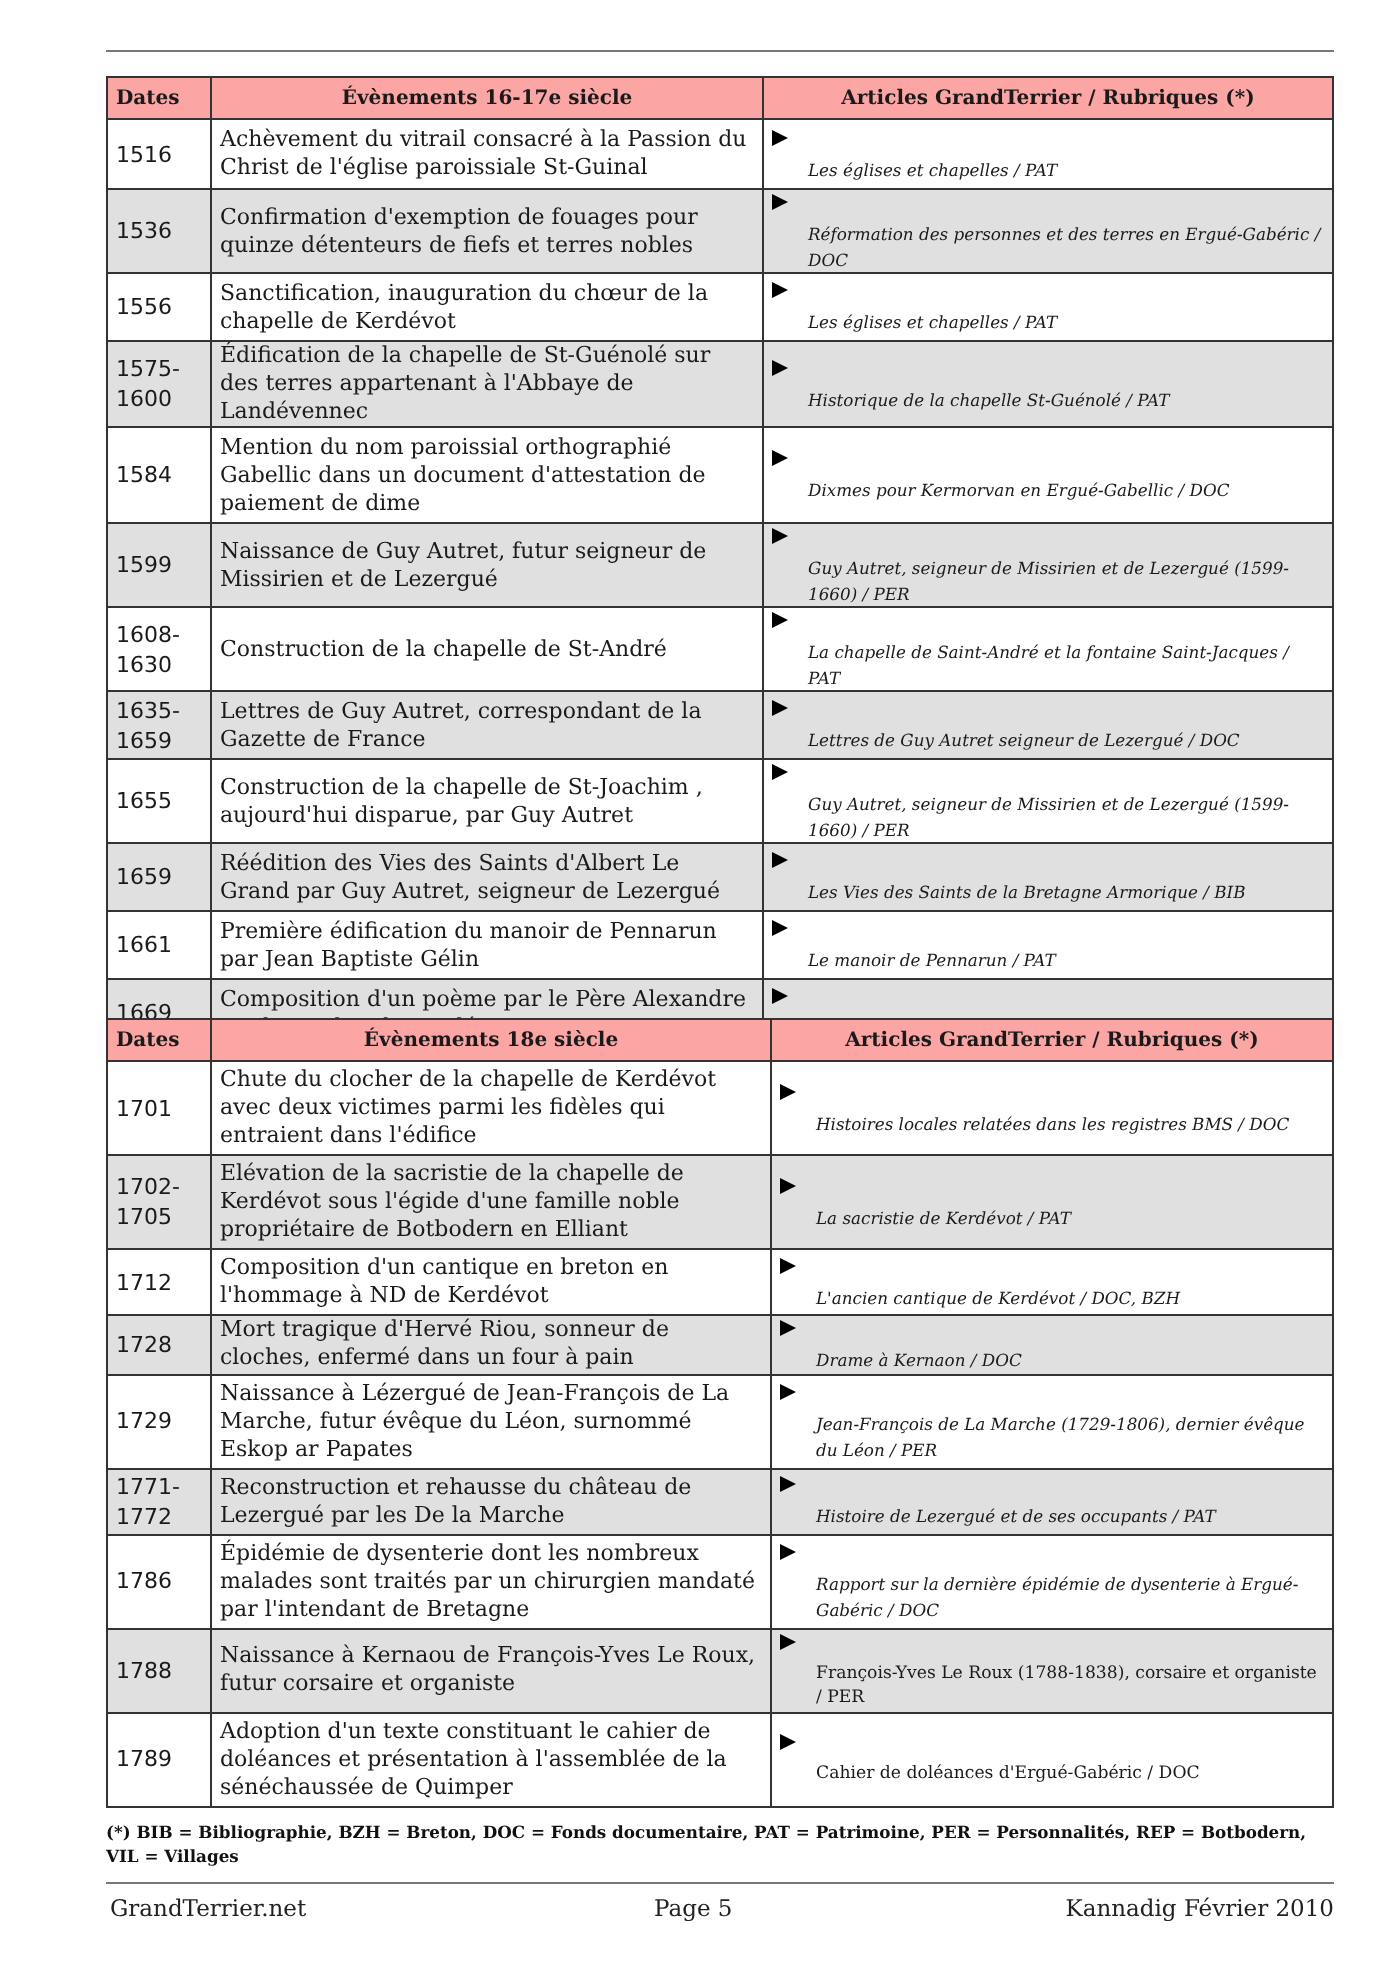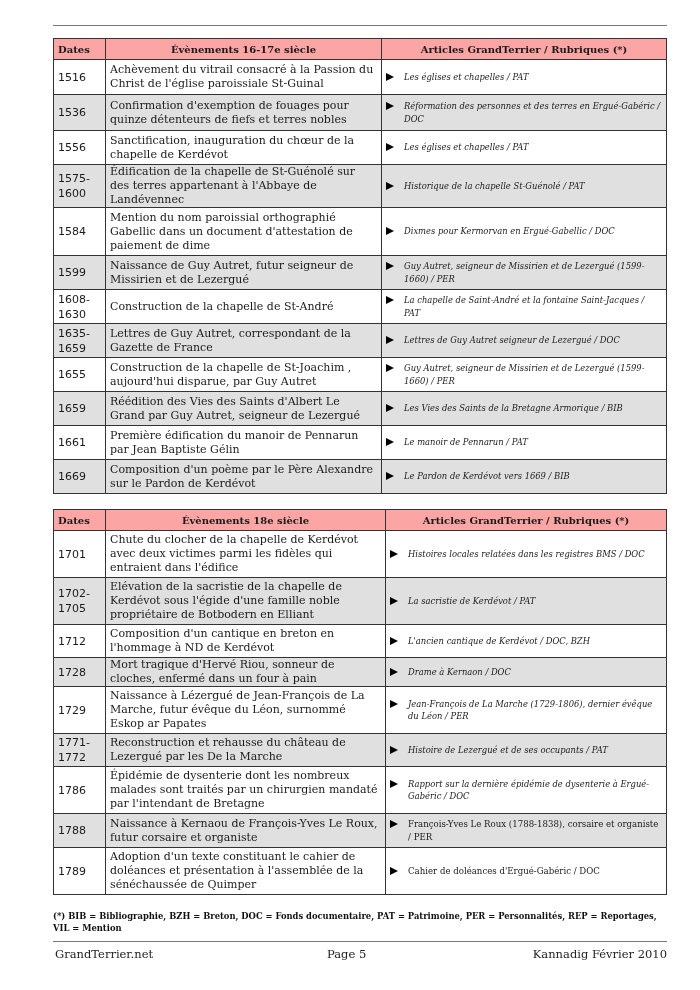--- a/index.html
+++ b/index.html
@@ -41,21 +41,21 @@
       font-size: 8.4px; line-height: 12.5px; font-style: italic;
       padding: 2px 4px 2px 6px;
     }
     td.article.roman { font-style: normal; font-size: 8.6px; }
     .art-wrap { display: flex; align-items: flex-start; }
     .arrow {
       flex: 0 0 auto; width: 0; height: 0; margin-top: 2px; margin-right: 10px;
       border-top: 4px solid transparent; border-bottom: 4px solid transparent;
       border-left: 8px solid #000;
     }
-    .art-text { flex: 1 1 auto; }
+    .art-text { flex: 1 1 auto; margin-top: 16px; }
     tr.shade td { background: #e0e0e0; }
     tr.white td { background: #ffffff; }
     #t1 { top: 38px; }
     #t2 { top: 509px; }
     #t1 col.c1 { width: 52px; } #t1 col.c2 { width: 276px; } #t1 col.c3 { width: 285px; }
     #t2 col.c1 { width: 52px; } #t2 col.c2 { width: 280px; } #t2 col.c3 { width: 281px; }
     .footnote {
       position: absolute; left: 53px; top: 910px; width: 616px;
       font-family: "DejaVu Serif", serif; font-weight: bold;
       font-size: 8.4px; line-height: 12px; color: #111;
@@ -314,21 +314,21 @@
       <td class="article roman">
           <div class="art-wrap">
             <span class="arrow"></span>
             <span class="art-text">Cahier de doléances d'Ergué-Gabéric / DOC</span>
           </div>
         </td>
     </tr>
   </tbody>
 </table>
 
-<div class="footnote">(*) BIB = Bibliographie, BZH = Breton, DOC = Fonds documentaire, PAT = Patrimoine, PER = Personnalités, REP = Reportages, VIL = Mention</div>
+<div class="footnote">(*) BIB = Bibliographie, BZH = Breton, DOC = Fonds documentaire, PAT = Patrimoine, PER = Personnalités, REP = Botbodern, VIL = Villages</div>
 
 <div class="bottom-rule"></div>
 
 <div class="footer">
   <span class="f-left">GrandTerrier.net</span>
   <span class="f-center">Page 5</span>
   <span class="f-right">Kannadig Février 2010</span>
 </div>
 
 </body></html>

